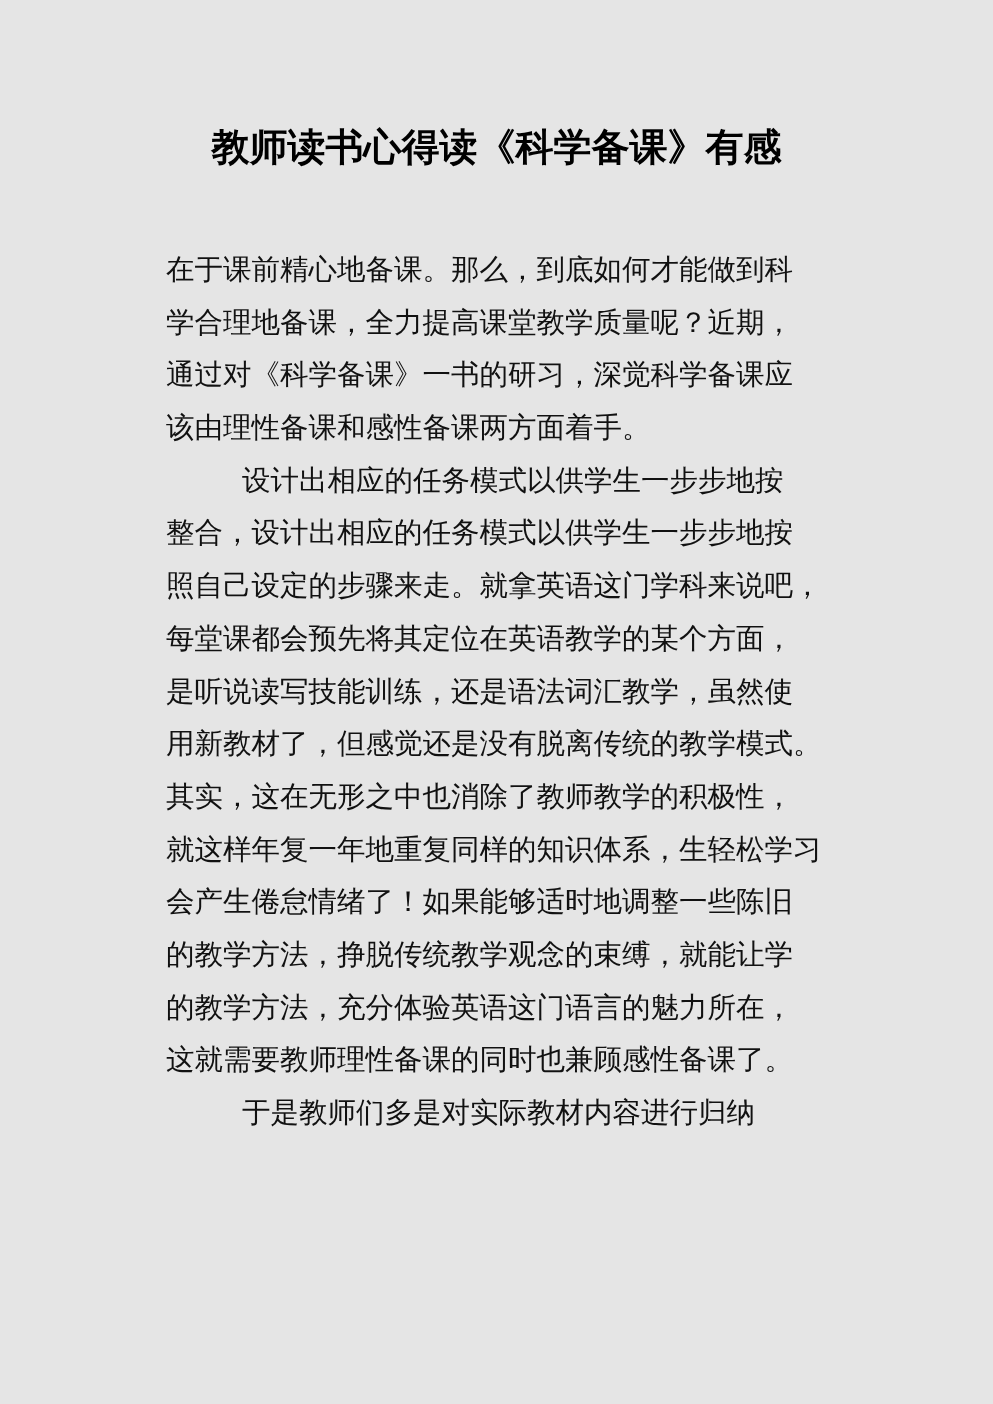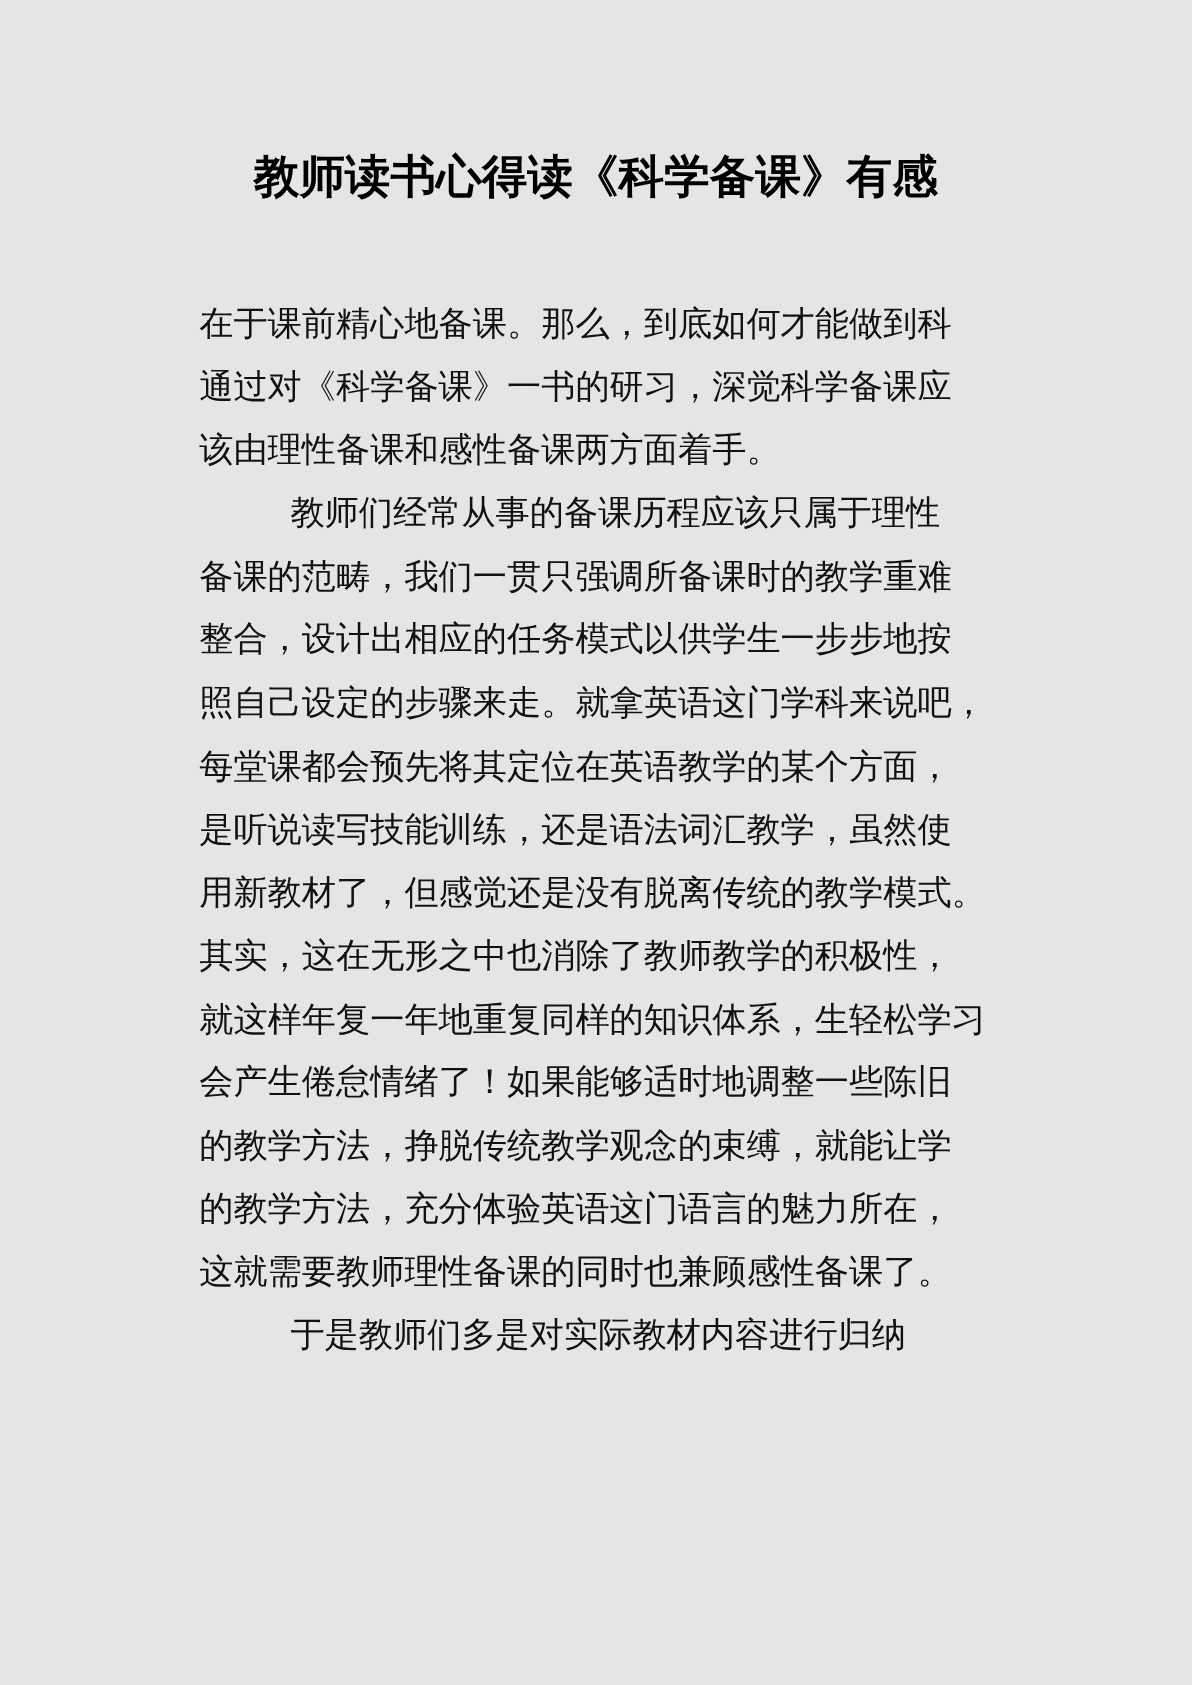--- a/index.html
+++ b/index.html
@@ -54,27 +54,27 @@
 </head>
 <body>
 
 <div class="page">
   <div class="title">教师读书心得读《科学备课》有感</div>
 
   <div class="body">
 
     <div>
       <div class="line">在于课前精心地备课。那么，到底如何才能做到科</div>
+      <div class="line">学合理地备课，全力提高课堂教学质量呢？近期，</div>
       <div class="line">通过对《科学备课》一书的研习，深觉科学备课应</div>
       <div class="line">该由理性备课和感性备课两方面着手。</div>
     </div>
 
     <div>
-      <div class="line indent2">教师们经常从事的备课历程应该只属于理性</div>
-      <div class="line">备课的范畴，我们一贯只强调所备课时的教学重难</div>
+      <div class="line indent2">设计出相应的任务模式以供学生一步步地按</div>
       <div class="line">整合，设计出相应的任务模式以供学生一步步地按</div>
       <div class="line">照自己设定的步骤来走。就拿英语这门学科来说吧，</div>
       <div class="line">每堂课都会预先将其定位在英语教学的某个方面，</div>
       <div class="line">是听说读写技能训练，还是语法词汇教学，虽然使</div>
       <div class="line">用新教材了，但感觉还是没有脱离传统的教学模式。</div>
       <div class="line">其实，这在无形之中也消除了教师教学的积极性，</div>
       <div class="line">就这样年复一年地重复同样的知识体系，生轻松学习</div>
       <div class="line">会产生倦怠情绪了！如果能够适时地调整一些陈旧</div>
       <div class="line">的教学方法，挣脱传统教学观念的束缚，就能让学</div>
       <div class="line">的教学方法，充分体验英语这门语言的魅力所在，</div>

